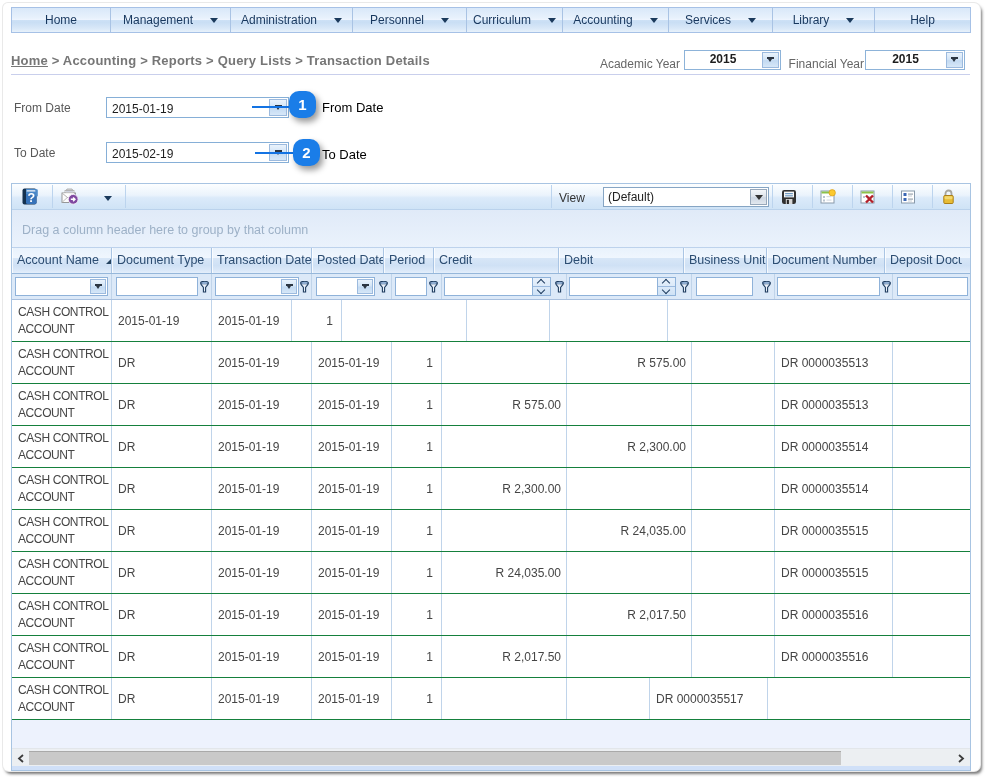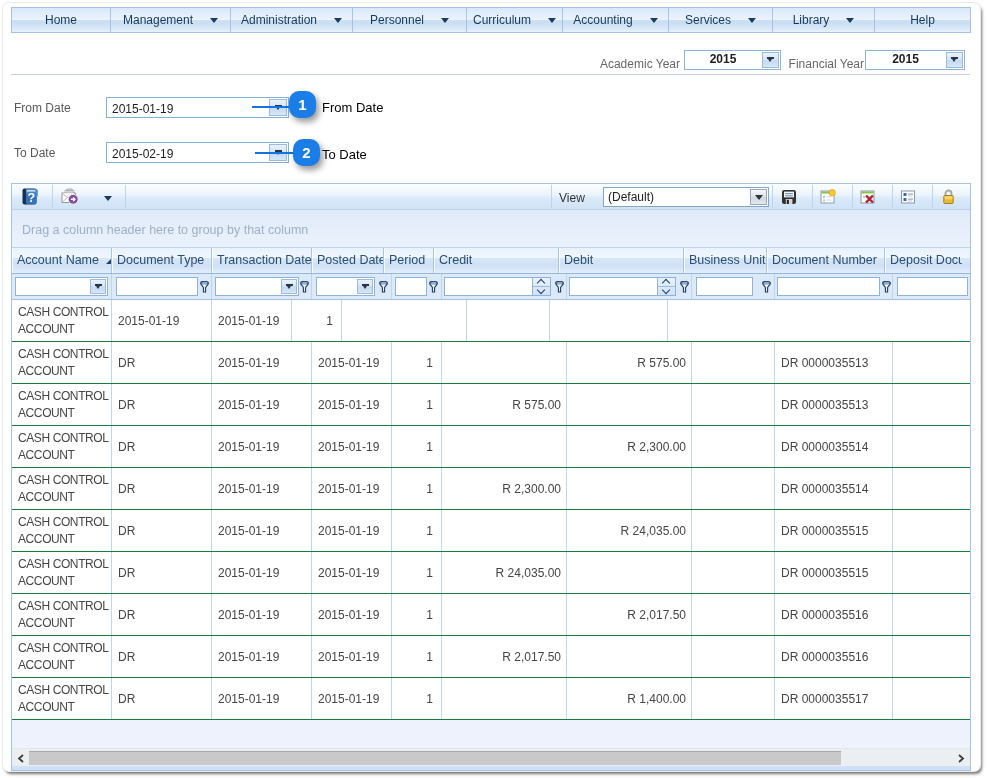--- a/index.html
+++ b/index.html
@@ -103,20 +103,23 @@
     <div class="it" style="width:120px">Management<span class="car"></span></div>
     <div class="it" style="width:122px">Administration<span class="car"></span></div>
     <div class="it" style="width:114px">Personnel<span class="car"></span></div>
     <div class="it" style="width:96px">Curriculum<span class="car"></span></div>
     <div class="it" style="width:106px">Accounting<span class="car"></span></div>
     <div class="it" style="width:104px">Services<span class="car"></span></div>
     <div class="it" style="width:102px">Library<span class="car"></span></div>
     <div class="it" style="width:95px; border-right:none">Help</div>
   </div>
 
+  <div class="abs" style="left:8px; top:49px; height:18px; line-height:18px; font-weight:bold; color:#767676; font-size:13px; letter-spacing:0.2px;">
+    <span style="text-decoration:underline">Home</span> &gt; Accounting &gt; Reports &gt; Query Lists &gt; Transaction Details
+  </div>
   <div class="sep1"></div>
 
   <div class="abs" style="left:560px; top:54px; width:117px; text-align:right; color:#666;">Academic Year</div>
   <div class="ycombo" style="left:681px; top:47px; width:97px;">
       <div class="tx">2015</div>
       <div class="ddbtn"></div>
     </div>
   <div class="abs" style="left:740px; top:54px; width:121px; text-align:right; color:#666;">Financial Year</div>
   <div class="ycombo" style="left:862px; top:47px; width:100px;">
       <div class="tx">2015</div>
@@ -443,21 +446,20 @@
 </div>
 <div class="r">
   <div class="c" style="width:100px">
             <span class="acct" style="white-space:nowrap">CASH CONTROL<br>ACCOUNT</span>
           </div>
   <div class="c" style="width:100px">DR</div>
   <div class="c" style="width:100px">2015-01-19</div>
   <div class="c" style="width:80px">2015-01-19</div>
   <div class="c num" style="width:50px; padding-right:8px">1</div>
   <div class="c num" style="width:125px"></div>
-  <div class="c num" style="width:125px">R 1,400.00</div>
   <div class="c" style="width:83px"></div>
   <div class="c" style="width:118px">DR 0000035517</div>
   <div class="c" style="width:77px; border-right:none"></div>
 </div>
     </div>
     <div class="scroll">
       <svg class="abs" style="left:5px; top:5px" width="8" height="9" viewBox="0 0 8 9">
           <path d="M6 1 L2 4.5 L6 8" fill="none" stroke="#3c3c3c" stroke-width="1.8"></path>
         </svg>
       <div class="thumb"></div>

